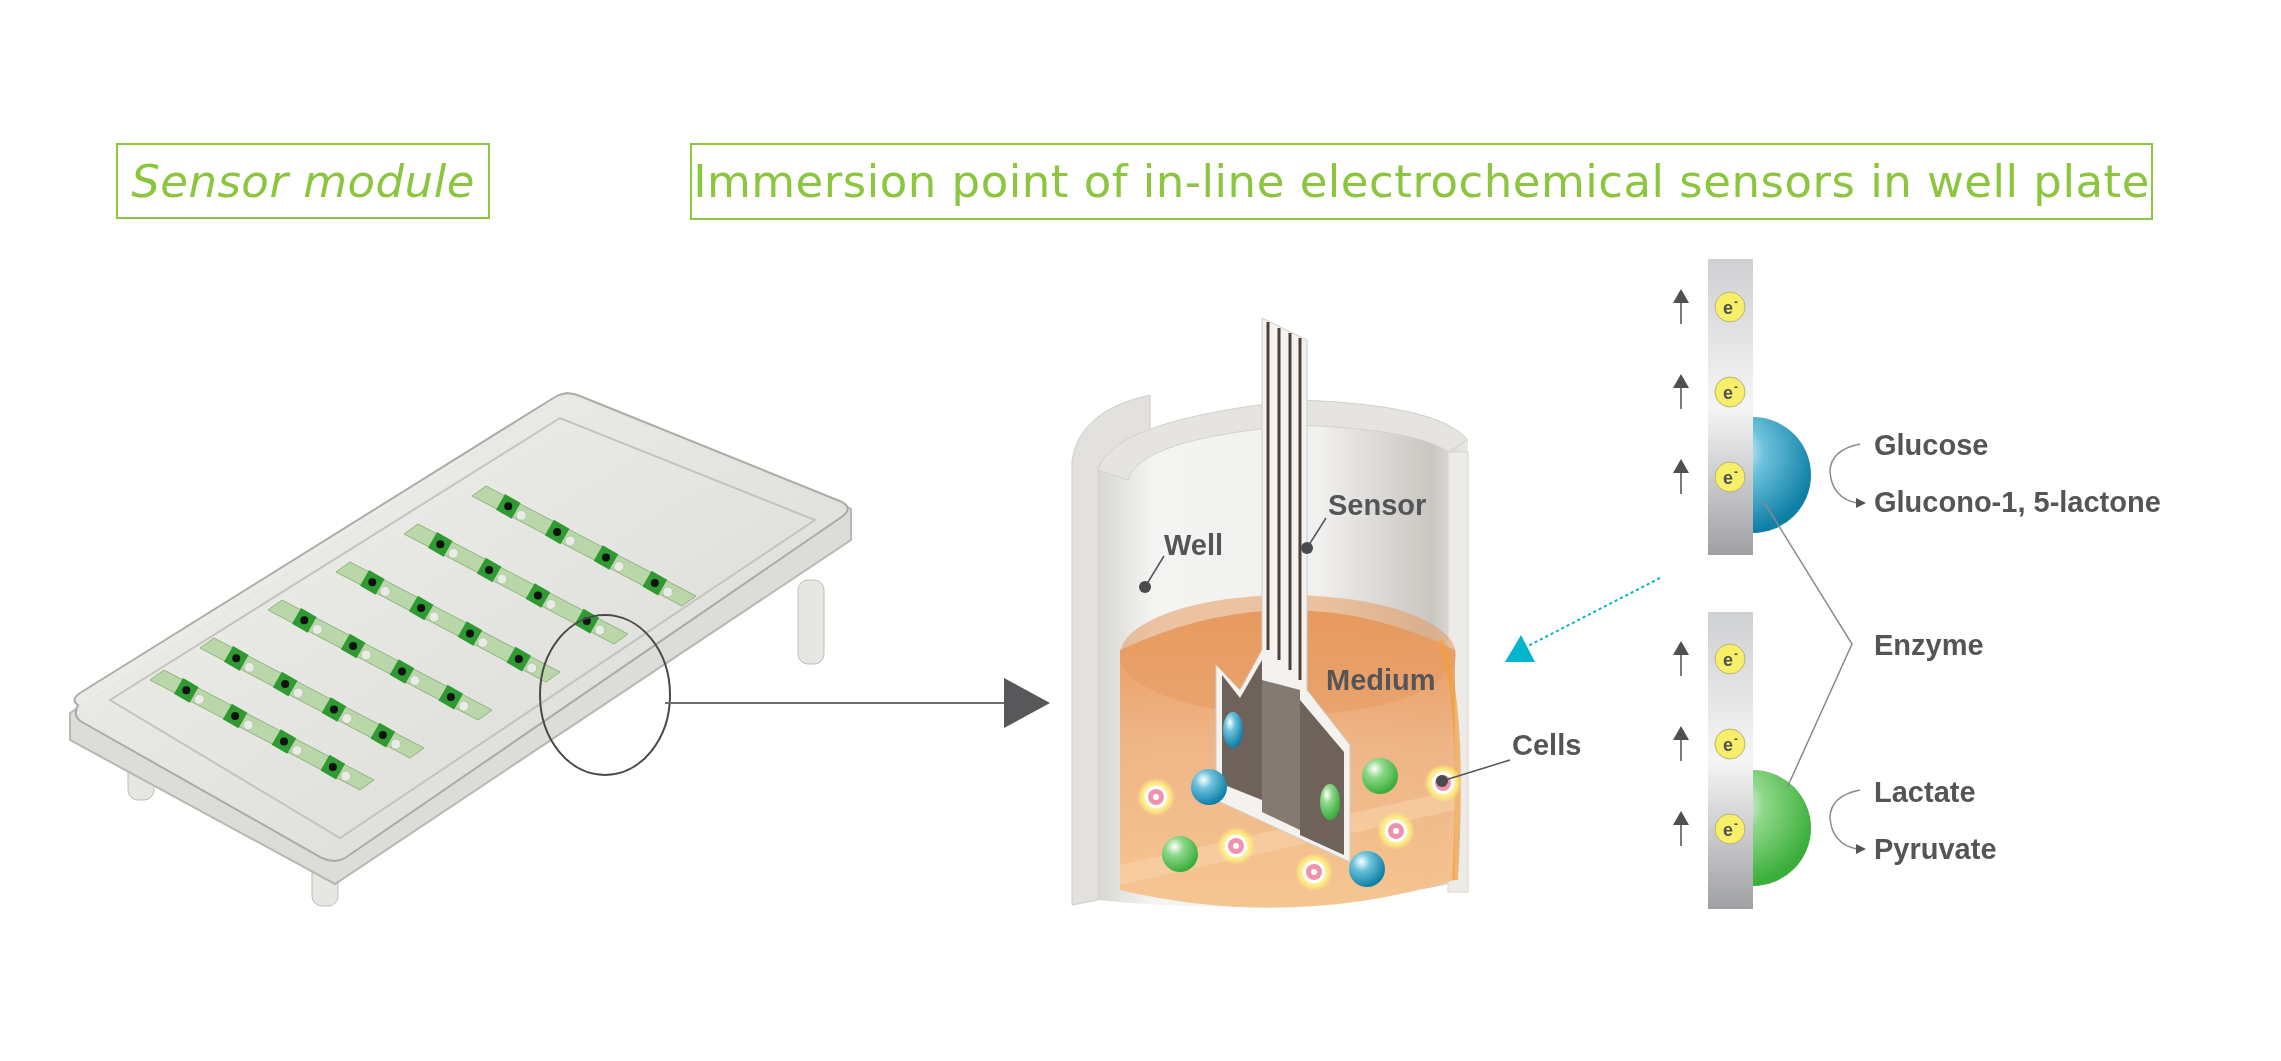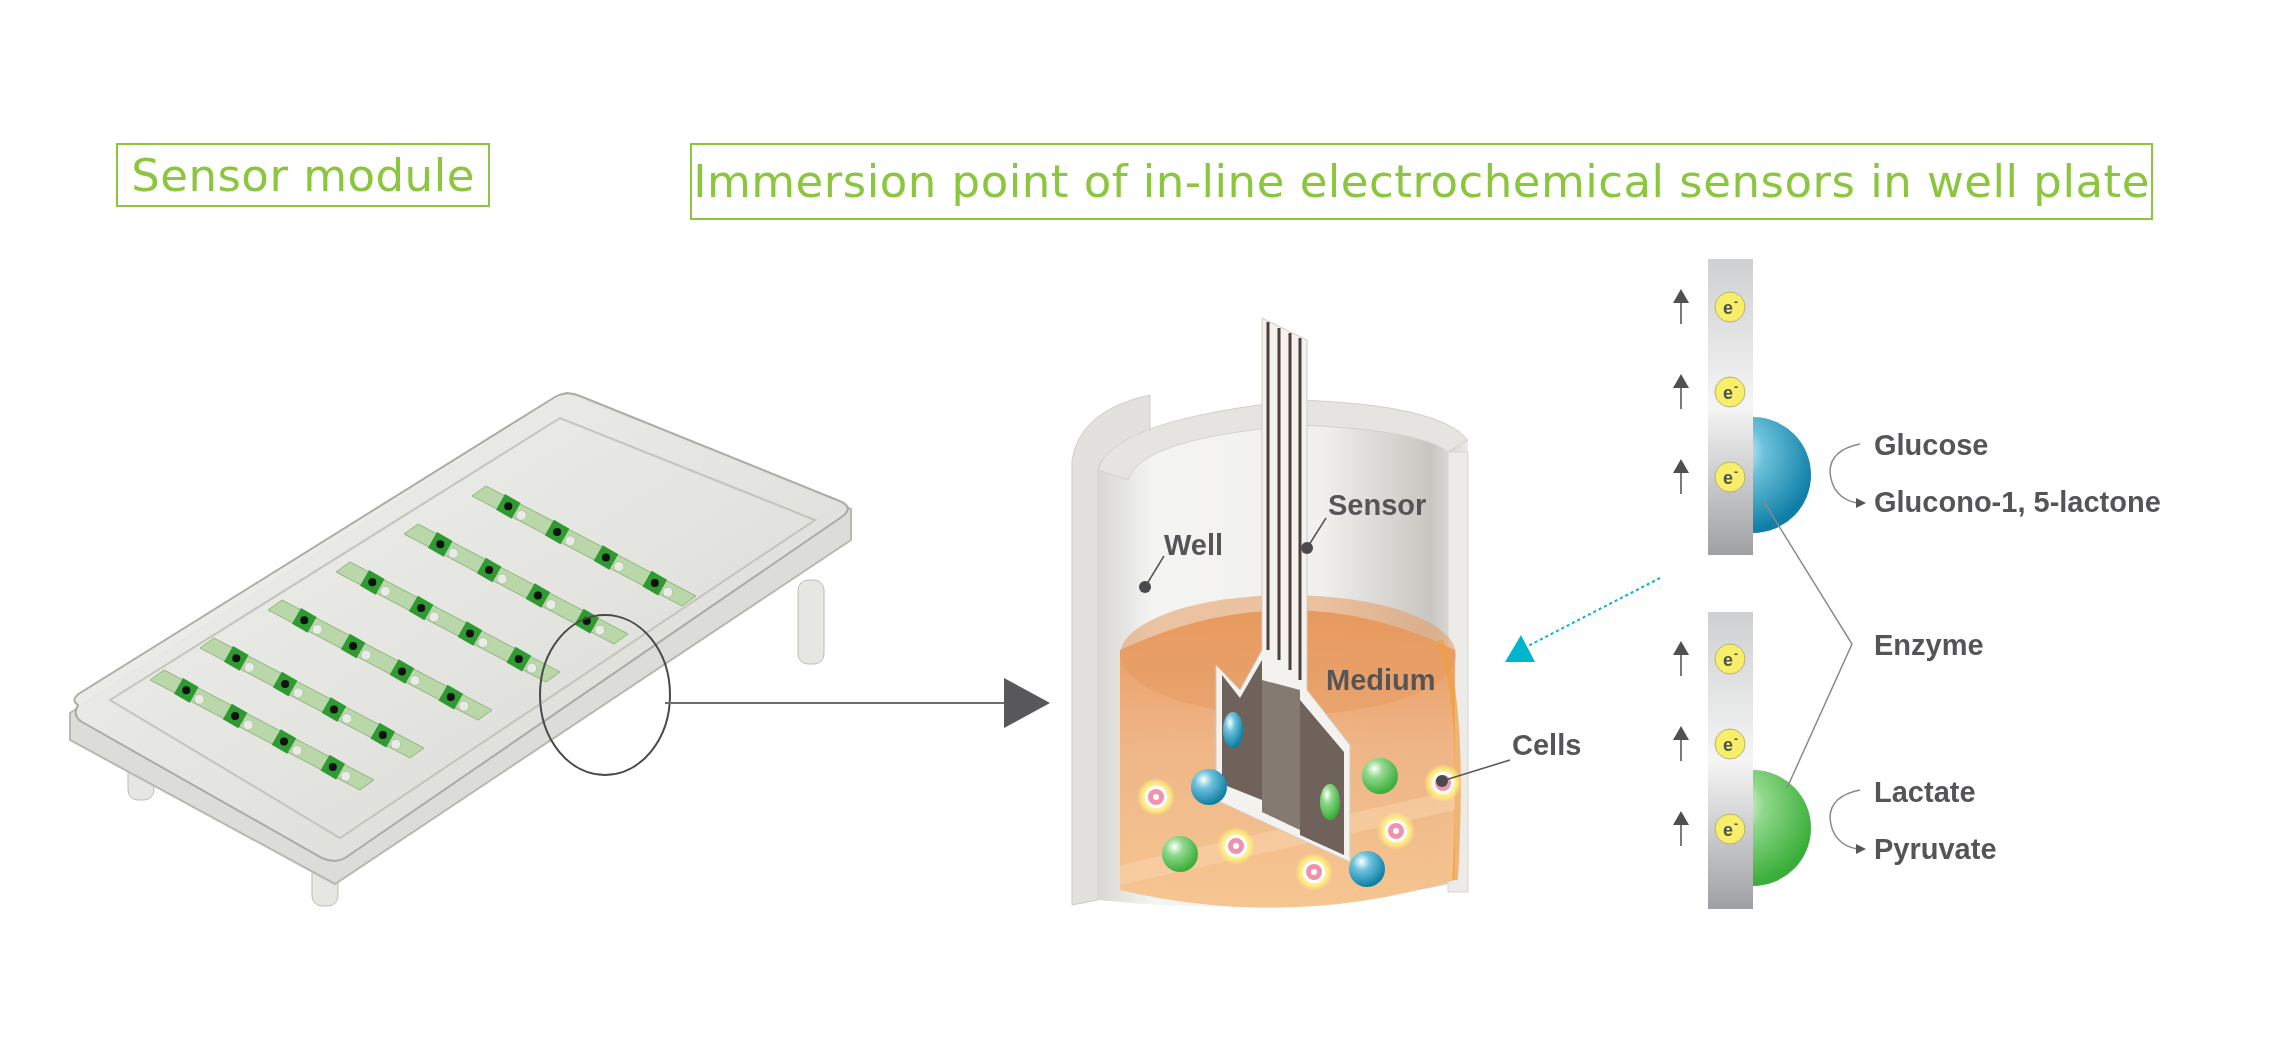--- a/index.html
+++ b/index.html
@@ -1,21 +1,21 @@
 <!DOCTYPE html>
 <html><head>
 <meta charset="utf-8">
 <style>
   html, body { margin: 0; padding: 0; background: #ffffff; }
   body { width: 2281px; height: 1061px; position: relative; overflow: hidden;
          font-family: "DejaVu Sans", "Liberation Sans", sans-serif; }
   .title-box { position: absolute; border: 2px solid #8cc63f; box-sizing: border-box;
                display: flex; align-items: center; justify-content: center;
                color: #8cc63f; font-size: 45px; letter-spacing: 0.5px; white-space: nowrap; }
-  #title-sensor { left: 116px; top: 143px; width: 374px; height: 64px; }
+  #title-sensor { left: 116px; top: 143px; width: 374px; height: 76px; font-style: italic; }
   #title-immersion { left: 690px; top: 143px; width: 1463px; height: 77px; }
   svg#diagram { position: absolute; left: 0; top: 0; }
   .lbl { font-family: "Liberation Sans", "DejaVu Sans", sans-serif; font-weight: bold;
          fill: #555558; font-size: 29px; }
 </style>
 </head>
 <body>
 
 <div class="title-box" id="title-sensor">
   <span>Sensor module</span>

